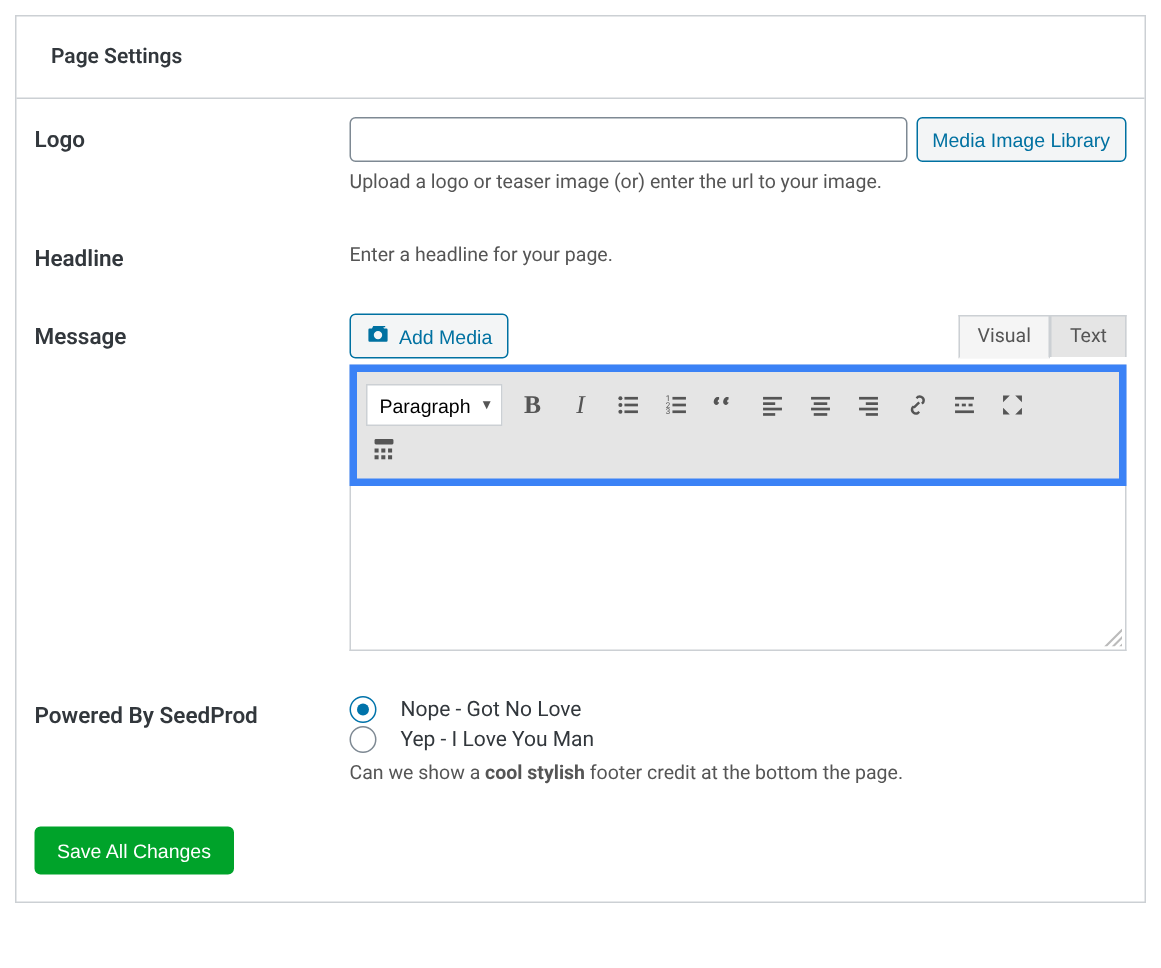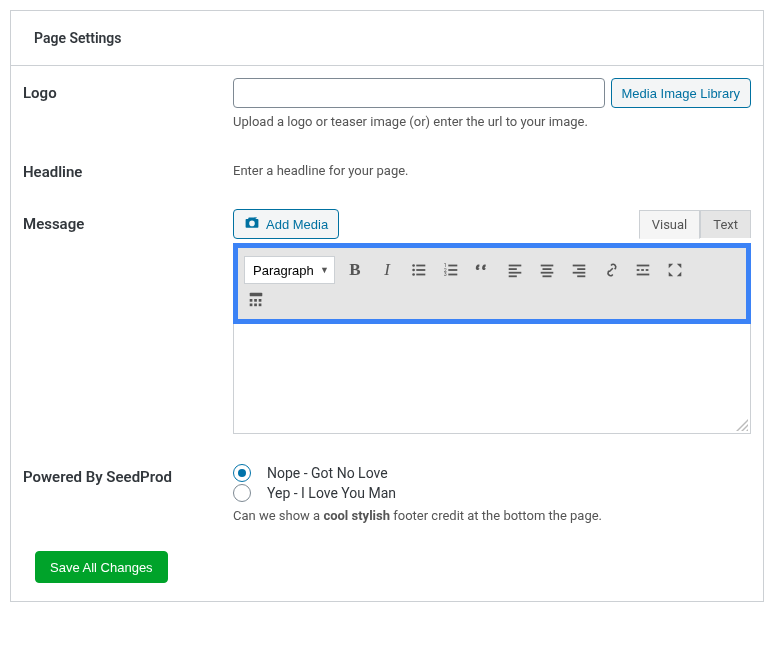--- a/index.html
+++ b/index.html
@@ -197,21 +197,21 @@
     border-color: #0073aa;
   }
   input[type="radio"].wp-radio:checked::after {
     content: "";
     position: absolute;
     left: 4px; top: 4px;
     width: 8px; height: 8px;
     border-radius: 50%;
     background: #0073aa;
   }
-  .submit-row { margin-top: 28px; margin-left: 12px; }
+  .submit-row { margin-top: 28px; }
   .add-media-icon svg { width: 16px; height: 16px; fill: #0071a1; }
 </style>
 </head>
 <body>
 
 <div class="panel">
   <div class="panel-header">
     <h2>Page Settings</h2>
   </div>
   <div class="panel-body">

